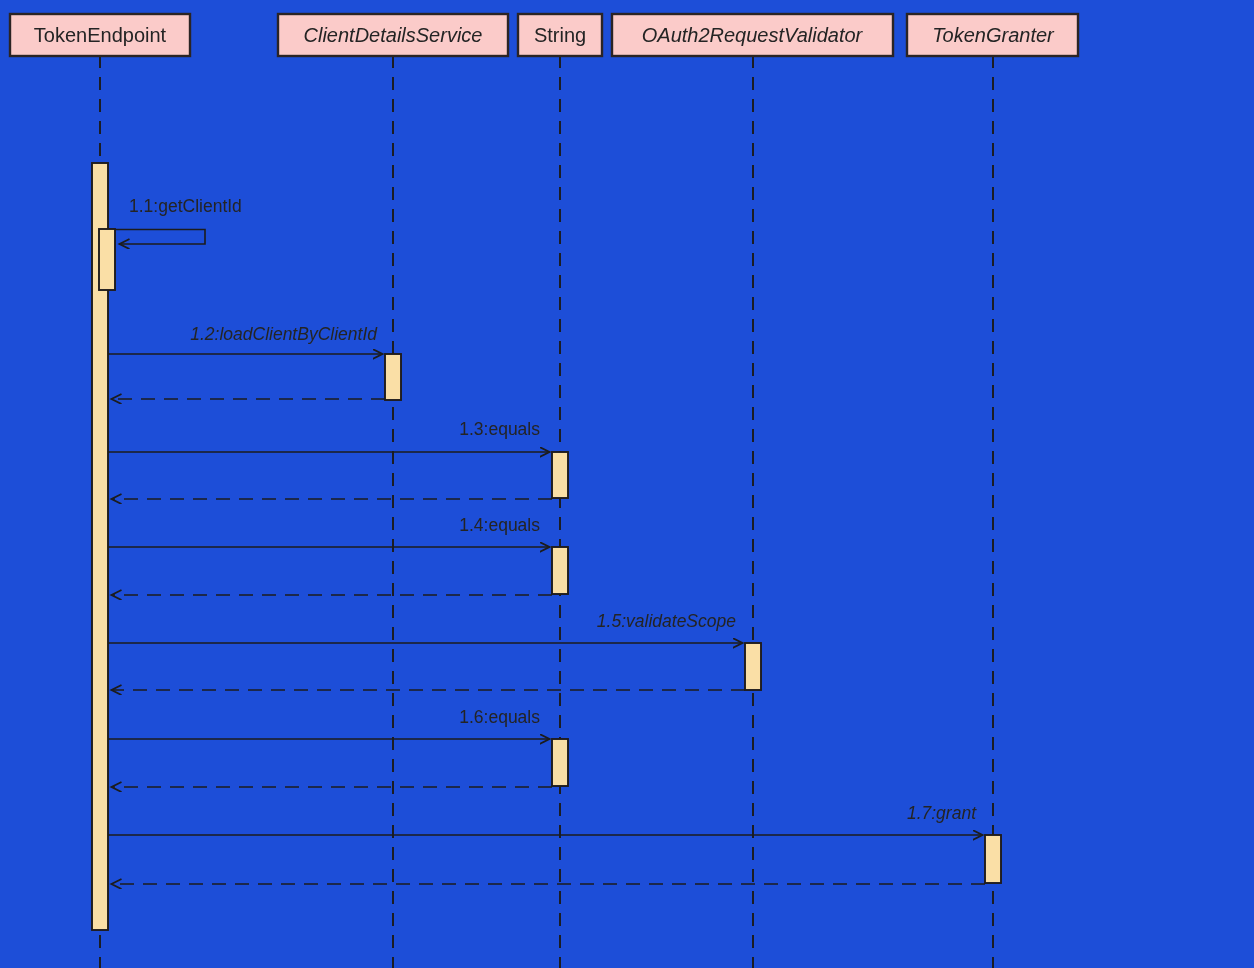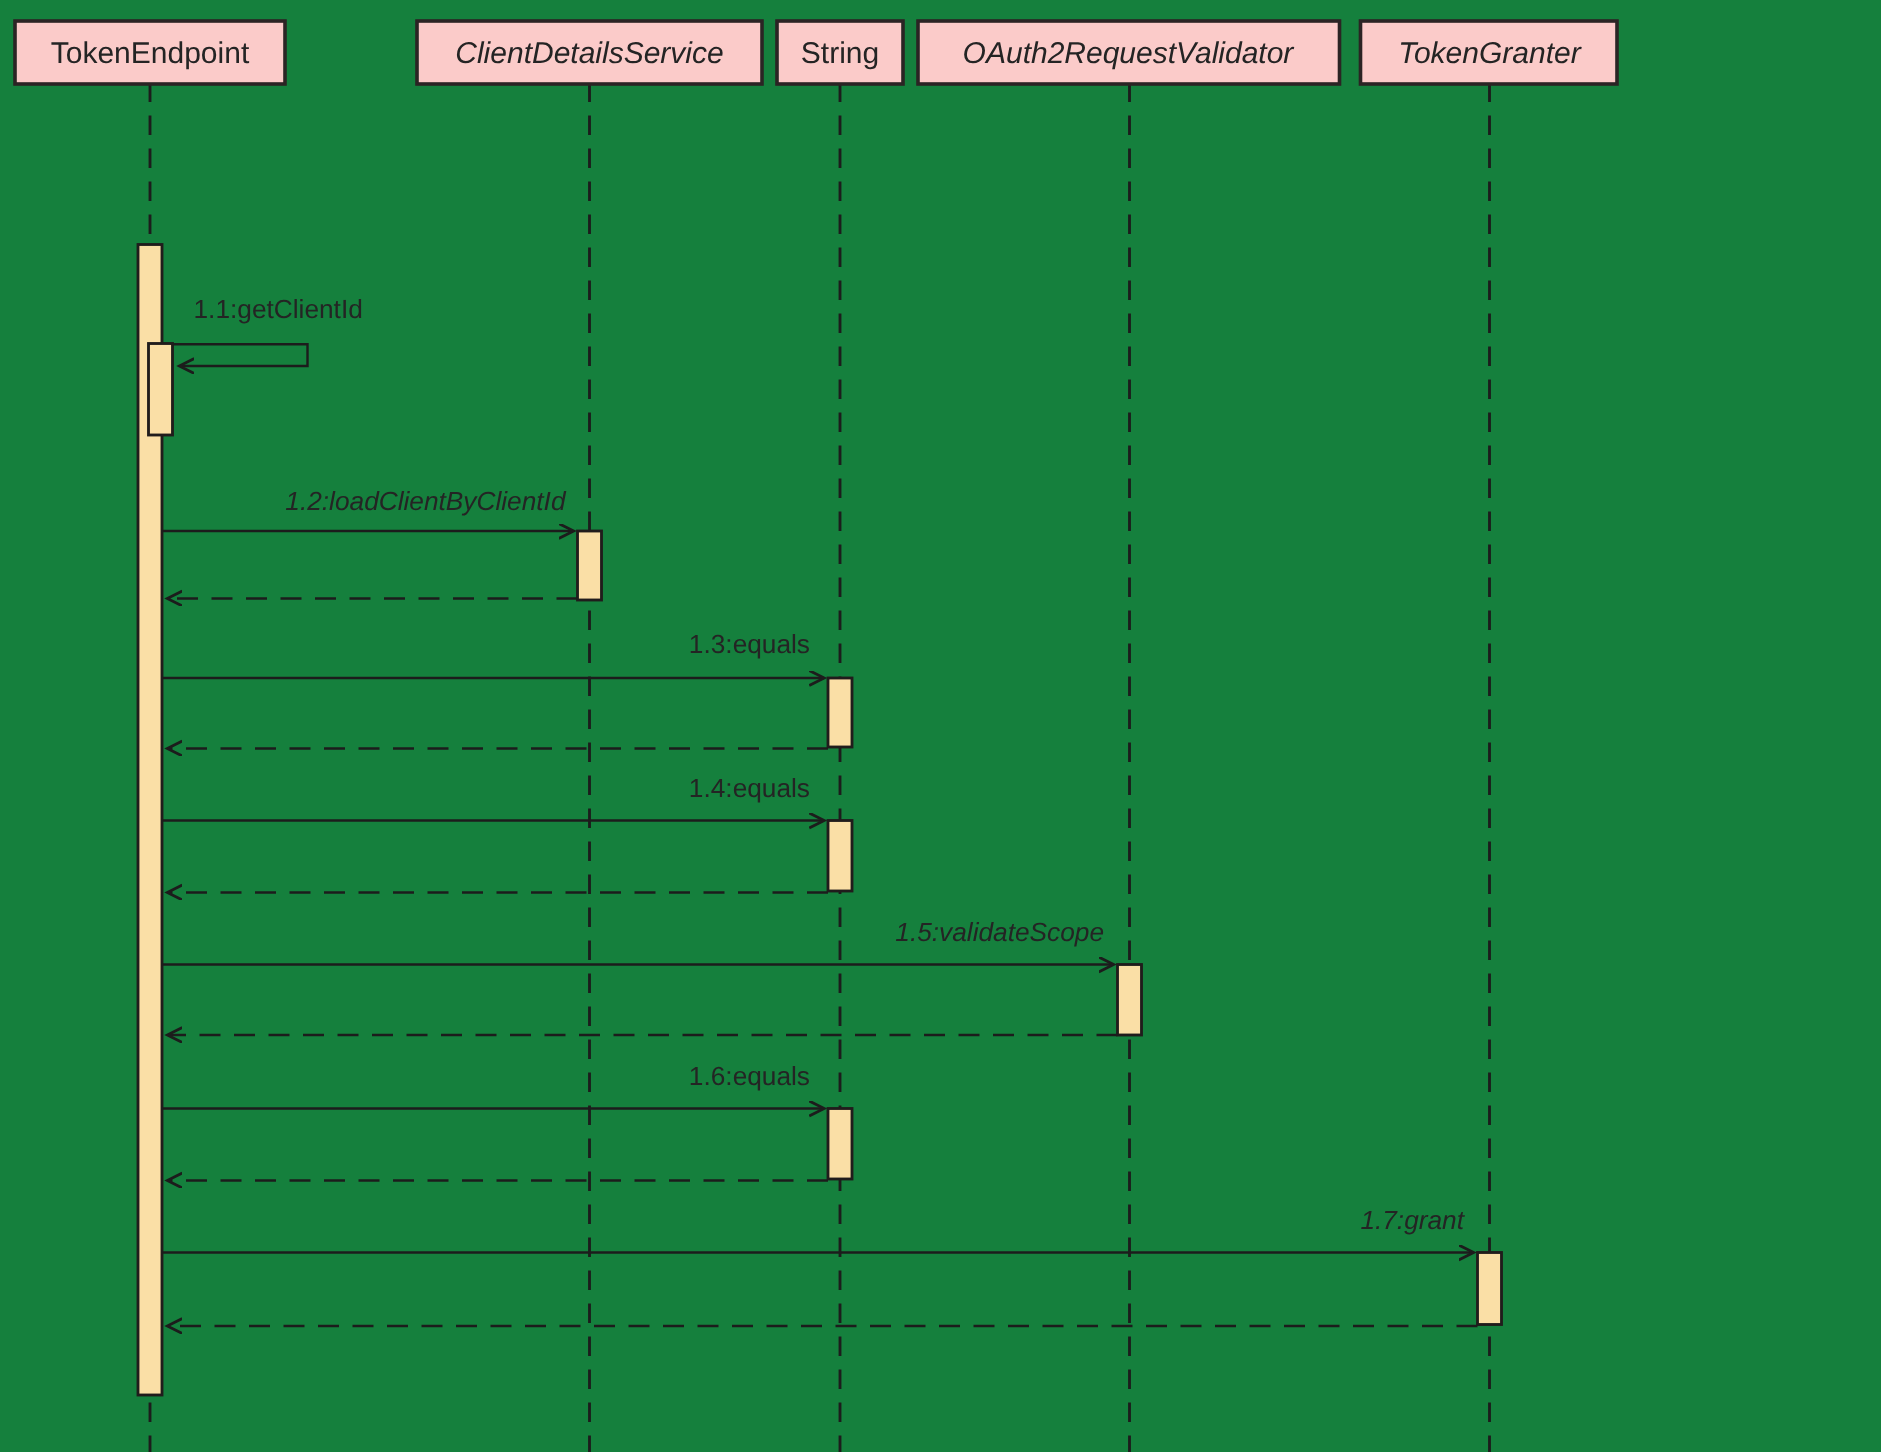--- a/index.html
+++ b/index.html
@@ -1,20 +1,20 @@
 <!DOCTYPE html>
 <html><head>
 <meta charset="utf-8">
 <style>
   html, body { margin: 0; padding: 0; background: #ffffff; }
   .stage {
     position: relative;
     width: 1254px;
     height: 968px;
-    background: #15803d;
+    background: #1d4ed8;
     font-family: "Liberation Sans", sans-serif;
   }
   svg { display: block; }
   text {
     font-family: "Liberation Sans", sans-serif;
     fill: #242424;
   }
   .participant-label { font-size: 20px; }
   .msg-label { font-size: 17.5px; }
   .it { font-style: italic; }

